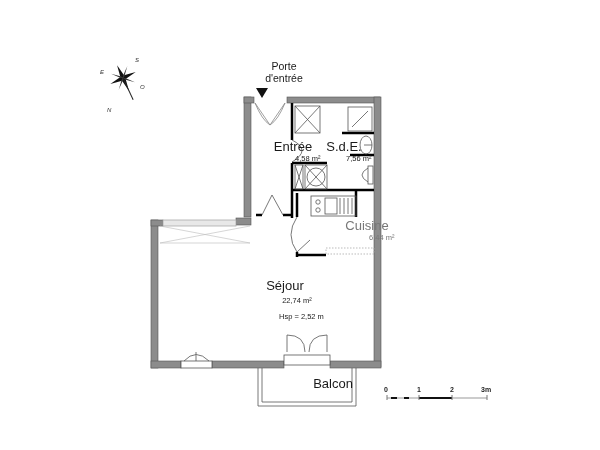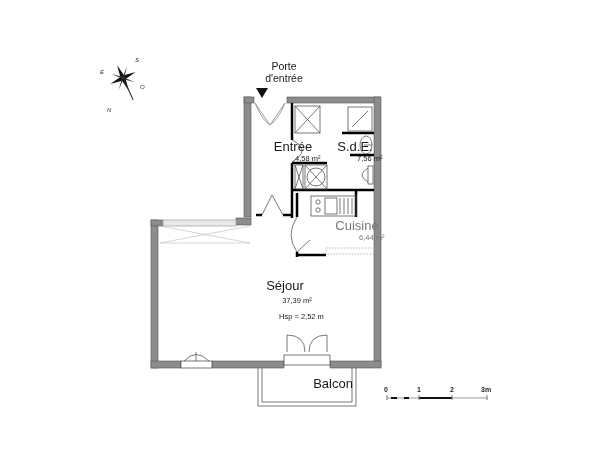--- a/index.html
+++ b/index.html
@@ -151,31 +151,31 @@
 
 <div class="lbl" style="left:238px;top:60px;width:50px;font-size:10.5px;line-height:12px;">
   <div>Porte</div>
   <div>d'entrée</div>
 </div>
 
 <div class="lbl" style="left:250px;top:139px;width:44px;">
   <div class="room-name">Entrée</div>
   <div class="room-area">4,58 m²</div>
 </div>
-<div class="lbl" style="left:312px;top:139px;width:44px;">
+<div class="lbl" style="left:301px;top:139px;width:44px;">
   <div class="room-name">S.d.E.</div>
   <div class="room-area">7,56 m²</div>
 </div>
-<div class="lbl" style="left:314px;top:218px;width:44px;color:#777;">
+<div class="lbl" style="left:324px;top:218px;width:44px;color:#777;">
   <div class="room-name">Cuisine</div>
   <div class="room-area">6,44 m²</div>
 </div>
 <div class="lbl" style="left:234px;top:278px;width:60px;">
   <div class="room-name">Séjour</div>
-  <div class="room-area" style="margin-top:3px">37,39 m²</div>
+  <div class="room-area" style="margin-top:3px">22,74 m²</div>
   <div class="room-area" style="margin-top:7px">Hsp = 2,52 m</div>
 </div>
 <div class="lbl" style="left:285px;top:376px;width:54px;">
   <div class="room-name">Balcon</div>
 </div>
 
 <span class="scale-num" style="left:384px;top:386px">0</span>
 <span class="scale-num" style="left:417px;top:386px">1</span>
 <span class="scale-num" style="left:450px;top:386px">2</span>
 <span class="scale-num" style="left:481px;top:386px">3m</span>

